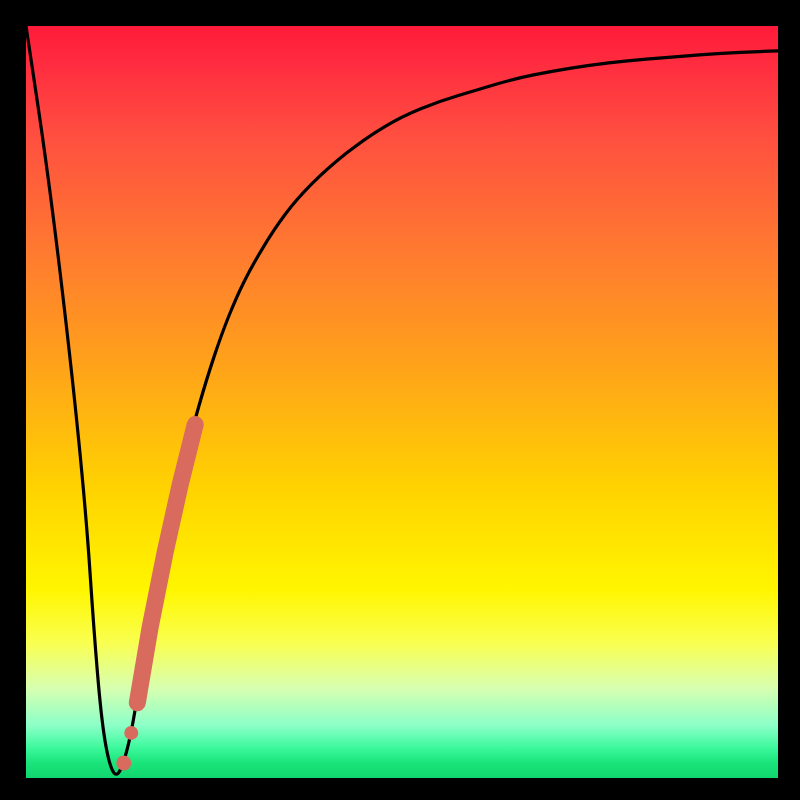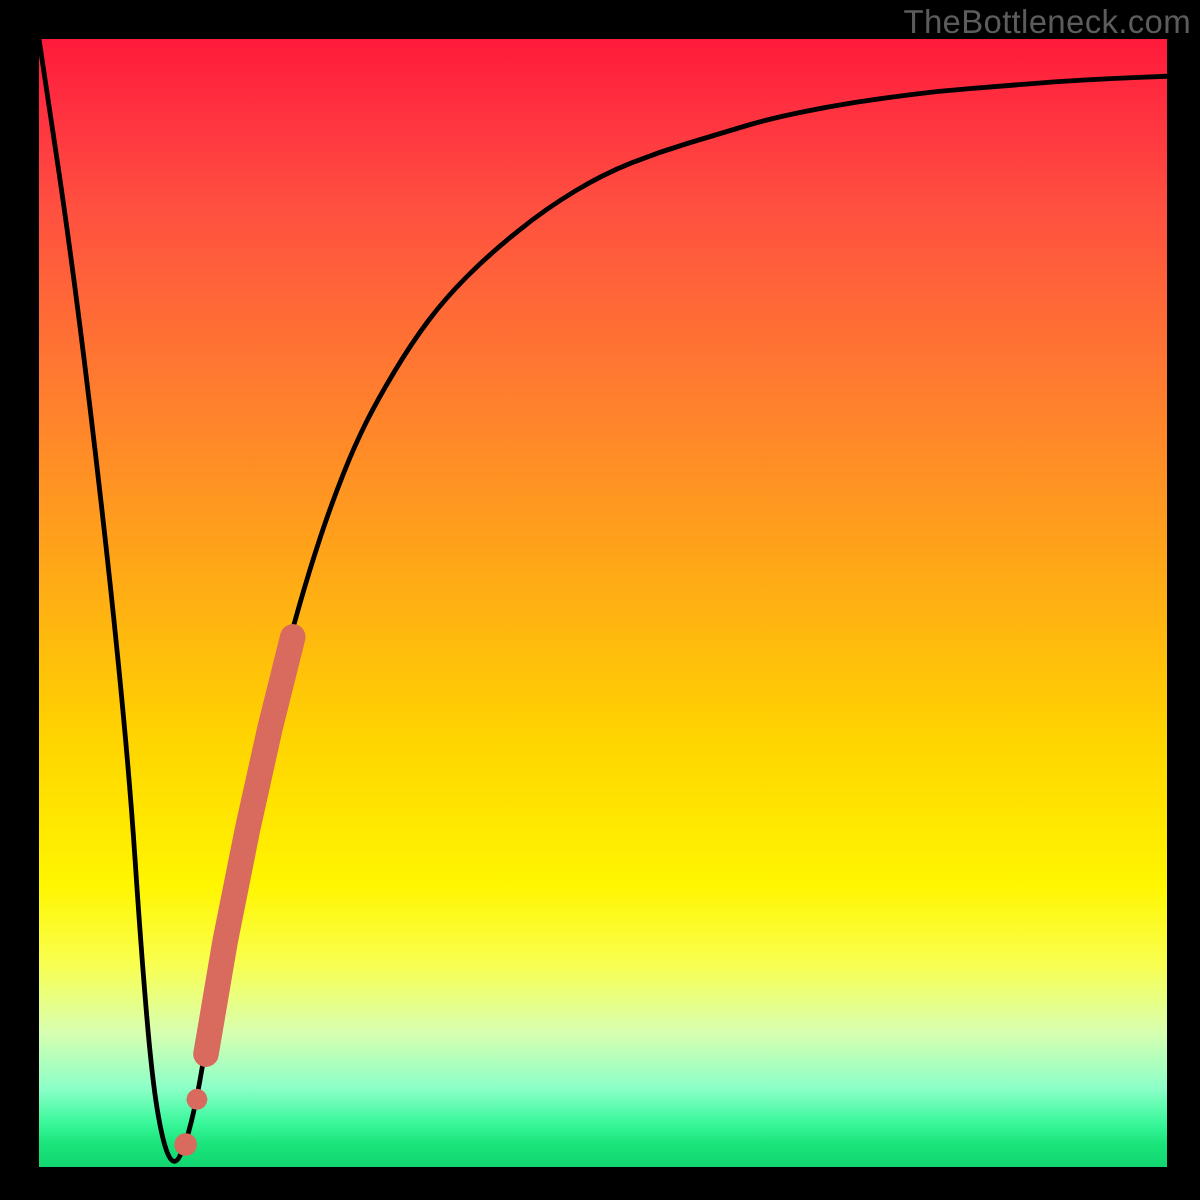--- a/index.html
+++ b/index.html
@@ -67,14 +67,13 @@
 
       <path id="curvePath" fill="none" stroke="#000" stroke-width="3.2" stroke-linejoin="round" stroke-linecap="round" d="M 0.00 0.00 Q 0.00 0.00 11.28 75.20 Q 22.56 150.40 33.84 244.40 Q 45.12 338.40 52.64 413.60 Q 60.16 488.80 63.92 545.20 Q 67.68 601.60 71.44 646.72 Q 75.20 691.84 78.96 714.40 Q 82.72 736.96 86.48 744.48 Q 90.24 752.00 94.00 744.48 Q 97.76 736.96 101.52 721.92 Q 105.28 706.88 109.04 684.32 Q 112.80 661.76 116.56 639.20 Q 120.32 616.64 127.84 575.28 Q 135.36 533.92 142.88 500.08 Q 150.40 466.24 157.92 436.16 Q 165.44 406.08 172.96 379.76 Q 180.48 353.44 188.00 330.88 Q 195.52 308.32 203.04 289.52 Q 210.56 270.72 218.08 255.68 Q 225.60 240.64 236.88 221.84 Q 248.16 203.04 259.44 188.00 Q 270.72 172.96 285.76 157.92 Q 300.80 142.88 319.60 127.84 Q 338.40 112.80 357.20 101.52 Q 376.00 90.24 394.80 82.72 Q 413.60 75.20 432.40 69.56 Q 451.20 63.92 470.00 58.28 Q 488.80 52.64 507.60 48.88 Q 526.40 45.12 545.20 42.11 Q 564.00 39.10 582.80 36.85 Q 601.60 34.59 620.40 33.09 Q 639.20 31.58 658.00 30.08 Q 676.80 28.58 695.60 27.45 Q 714.40 26.32 733.20 25.57 T 752.00 24.82"></path>
 
       <path id="markerThick" fill="none" stroke="#d86a5e" stroke-width="17" stroke-linecap="round" d="M 111.30 676.80 L 124.08 601.60 L 139.12 526.40 L 154.16 458.72 L 169.20 398.56"></path>
 
       <circle id="dot1" r="7" fill="#d86a5e" cx="105.28" cy="706.88"></circle>
       <circle id="dot2" r="7.5" fill="#d86a5e" cx="97.76" cy="736.96"></circle>
     </svg>
 
   </div>
-  <div class="watermark">TheBottleneck.com</div>
 </div>
 
 </body></html>

